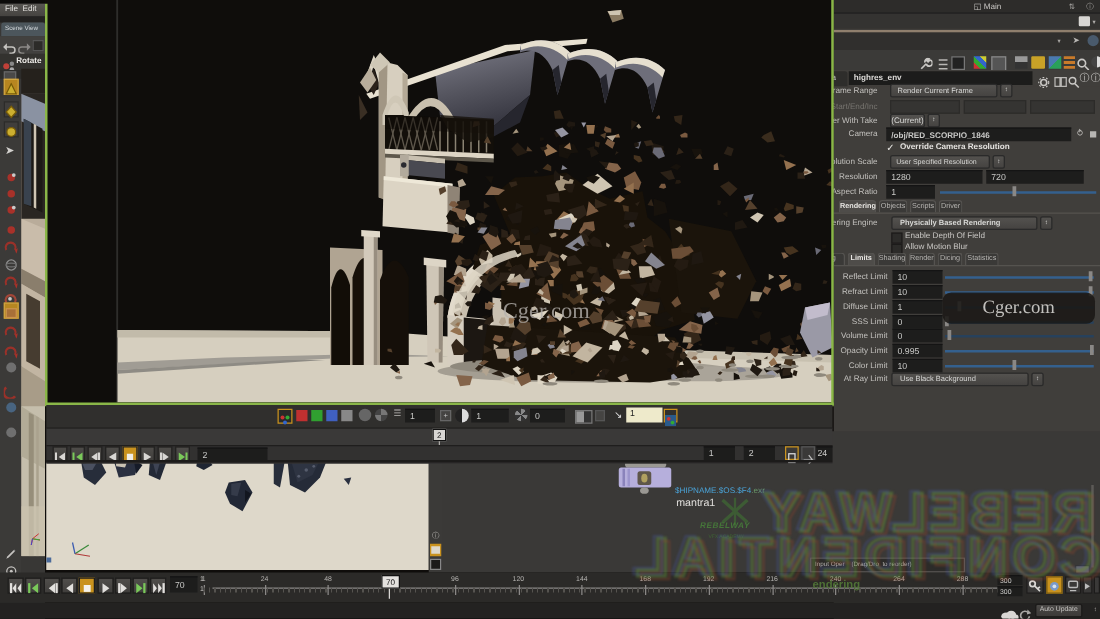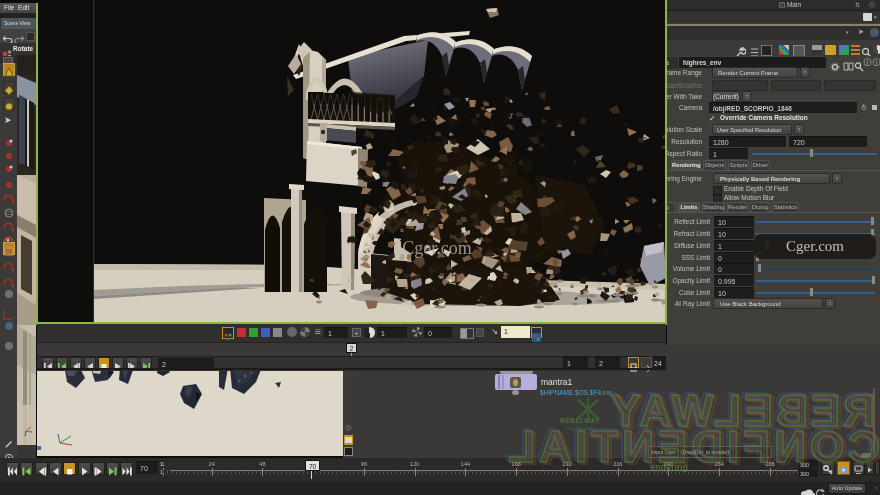--- a/index.html
+++ b/index.html
@@ -172,21 +172,21 @@
 <div class="abs" style="left:873px;top:388px;width:2px;height:66px;background:#5c5a57;"></div>
 <div class="abs" style="left:860px;top:452px;width:10px;height:6px;background:#6a6865;border:1px solid #333;"></div>
 
 <div class="abs" style="left:500px;top:369px;width:33px;height:5px;background:#9a9893;border-radius:3px;"></div>
 <div class="abs" style="left:495px;top:374px;width:42px;height:16px;background:#b6afdc;border-radius:2px;"></div>
 <div class="abs" style="left:498px;top:375px;width:2px;height:14px;background:#8a83bb;"></div>
 <div class="abs" style="left:502px;top:375px;width:2px;height:14px;background:#9c95cc;"></div>
 <div class="abs" style="left:510px;top:377px;width:11px;height:11px;background:#5e564a;border-radius:2px;"></div>
 <div class="abs" style="left:513px;top:379px;width:5px;height:7px;background:#b0a060;border-radius:50%;"></div>
 <div class="abs" style="left:512px;top:390px;width:7px;height:5px;background:#9a9893;border-radius:50%;"></div>
-<div class="abs" style="left:541px;top:377px;width:60px;color:#e2e0dd;font-size:8.5px;">mantra1</div>
+<div class="abs" style="left:541px;top:397px;width:60px;color:#e2e0dd;font-size:8.5px;">mantra1</div>
 <div class="abs" style="left:540px;top:389px;width:90px;color:#4aa3d8;font-size:6.5px;">$HIPNAME.$OS.$F4<span style="color:#6a9a6a;">.exr</span></div>
 
 <div class="abs" style="left:570px;top:398px;width:36px;height:22px;opacity:0.6;"><svg width="36" height="22">
         <g stroke="#3f7233" stroke-width="2.6">
           <line x1="8" y1="2" x2="28" y2="20"></line>
           <line x1="28" y1="2" x2="8" y2="20"></line>
           <line x1="18" y1="0" x2="18" y2="22" stroke-width="1.8"></line>
         </g>
       </svg></div>
 <div class="abs" style="left:548px;top:417px;width:64px;color:#47803a;font-size:6.5px;font-weight:bold;font-style:italic;text-align:center;letter-spacing:0.5px;opacity:0.85;">REBELWAY</div>

